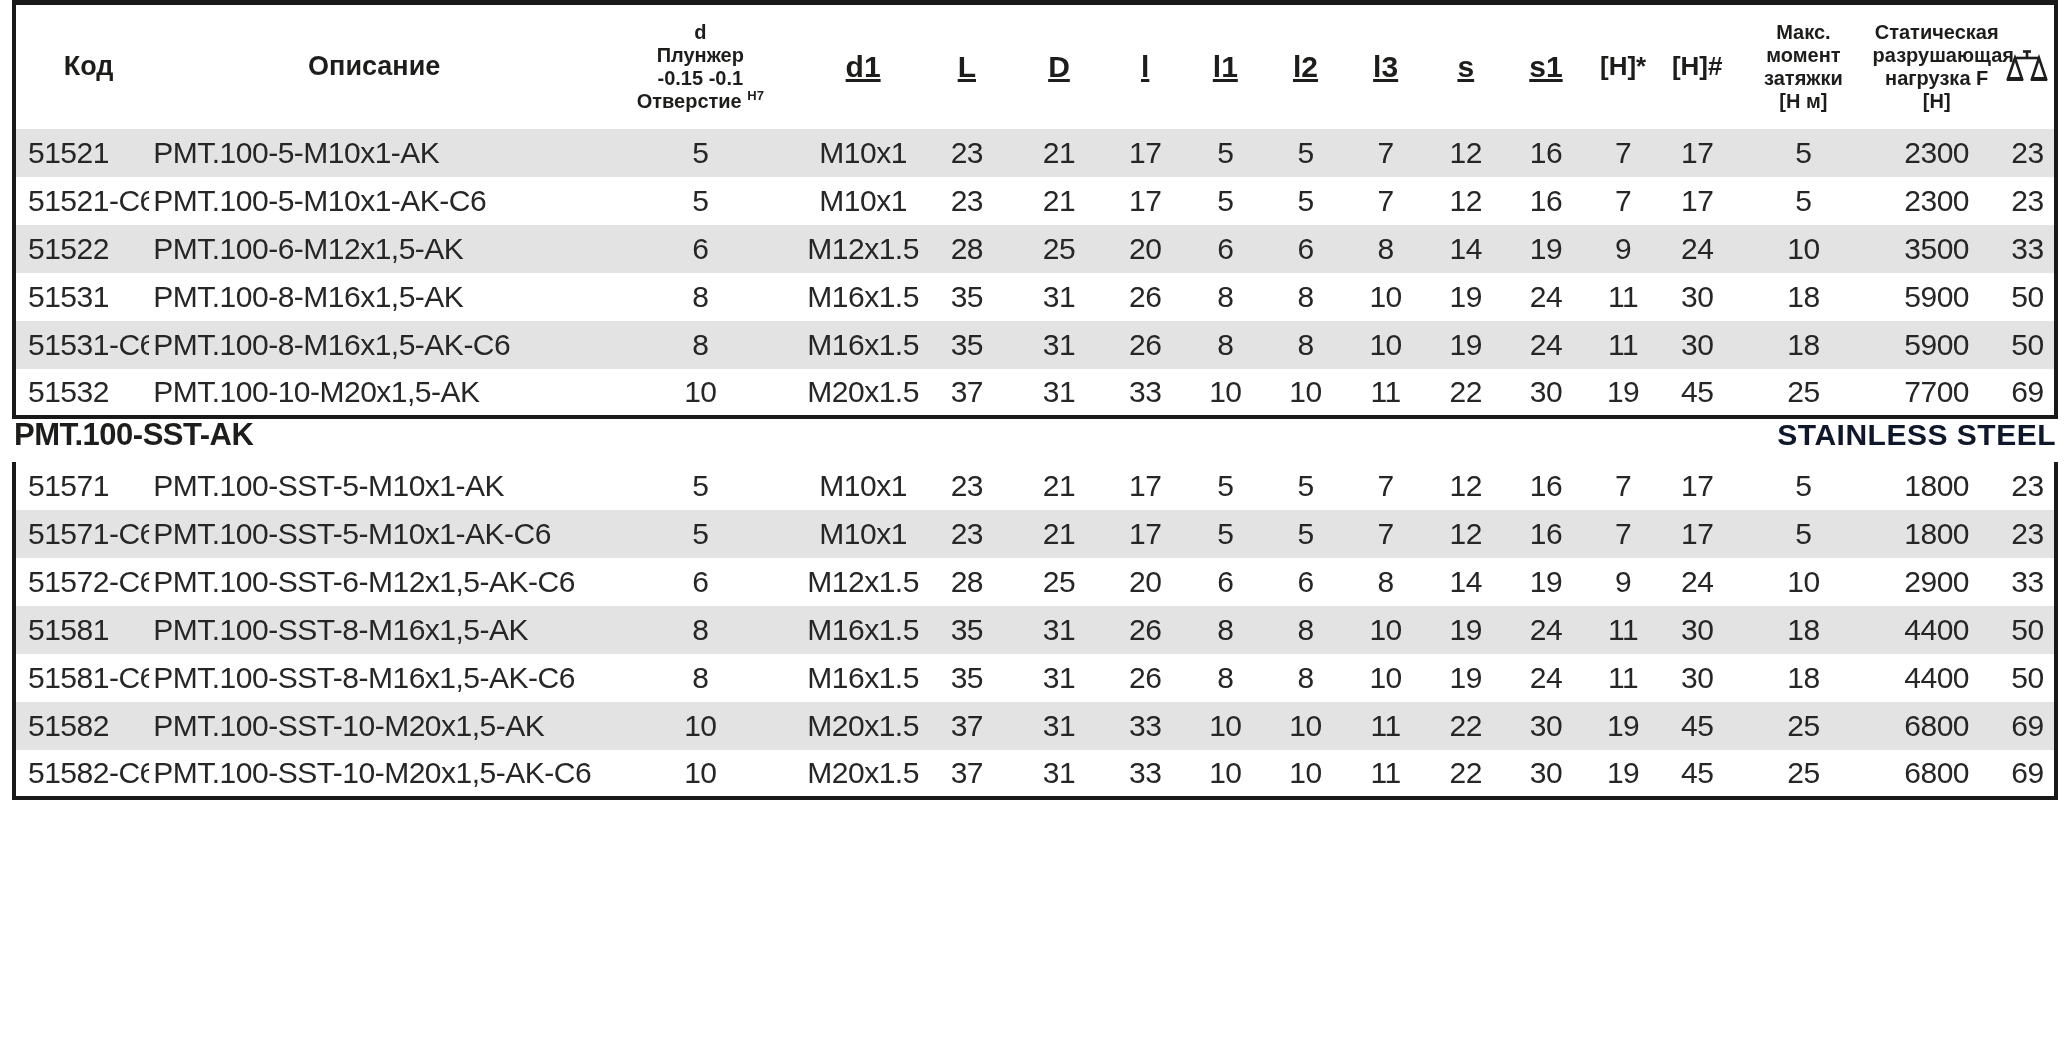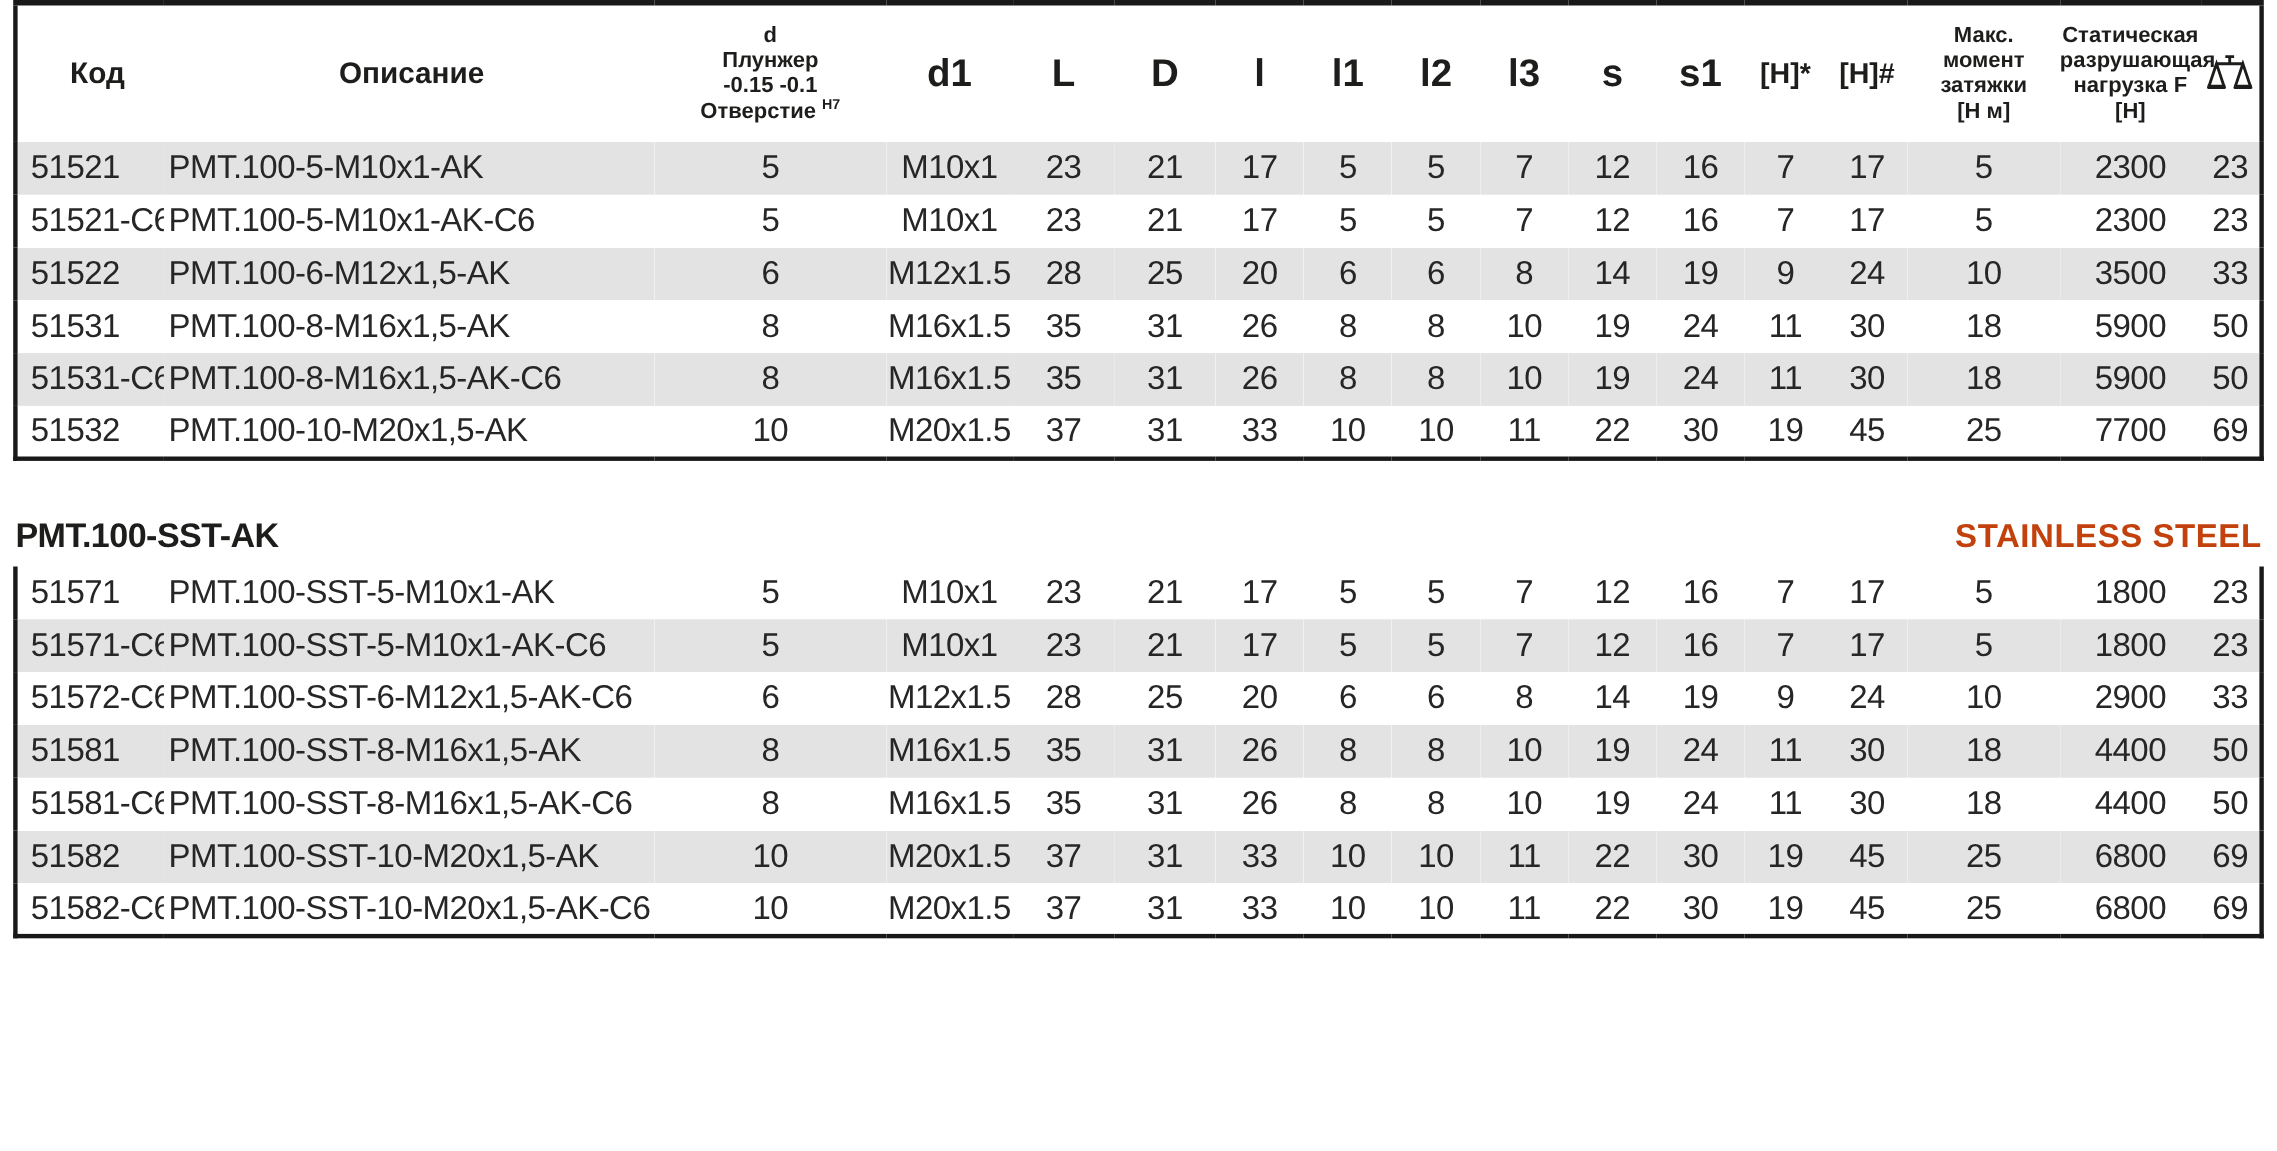--- a/index.html
+++ b/index.html
@@ -10,38 +10,38 @@
     -webkit-font-smoothing:antialiased;
   }
   .page { position:relative; padding:0 12px; box-sizing:border-box; }
 
   .section-title {
     font-size:31px; font-weight:700; letter-spacing:-0.5px;
     line-height:1; margin:5px 0 6px 2px;
   }
   .title-row {
     display:flex; justify-content:space-between; align-items:baseline;
-    margin-top:52px; margin-bottom:12px;
+    margin-bottom:12px;
   }
   .title-row .section-title { margin:0 0 0 2px; }
   .stainless {
     font-size:30px; font-weight:700; letter-spacing:0.5px; line-height:1;
     margin-right:2px;
   }
 
   table { border-collapse:collapse; table-layout:fixed; width:2046px; }
   .t1 { border:4px solid #191919; border-top-width:5px; }
   .t2 { border:4px solid #191919; border-top:none; }
 
   thead tr { height:126px; }
   th { vertical-align:middle; padding:0; font-weight:700; text-align:center; }
   th.left { text-align:center; }
   th.th-kod { font-size:27px; padding-left:12px; }
   th.th-desc { font-size:27px; padding-left:4px; }
-  th.th-letter { font-size:35px; }
+  th.th-letter { font-size:30px;text-decoration:underline; }
   th.th-bracket { font-size:26px; }
   .hline { font-size:20px; line-height:1.14; font-weight:700; }
   .hsmall { font-size:20px; }
   .hsup { font-size:13px; vertical-align:super; line-height:0; font-weight:700; }
 
   tbody tr { height:48px; }
   td {
     padding:0; text-align:center; white-space:nowrap; overflow:hidden;
     font-size:30px; font-weight:400; color:#262626; letter-spacing:-0.5px;
     vertical-align:middle;
@@ -241,21 +241,21 @@
           <td>45</td>
           <td>25</td>
           <td>7700</td>
           <td>69</td>
         </tr>
       </tbody>
   </table>
 
   <div class="title-row">
     <div class="section-title">PMT.100-SST-AK</div>
-    <div class="stainless" style="color: #c2410c;">STAINLESS STEEL</div>
+    <div class="stainless" style="color: #0f172a;">STAINLESS STEEL</div>
   </div>
 
   <table class="t2">
     <colgroup>
       <col style="width:135px">
         <col style="width:445px">
         <col style="width:210px">
         <col style="width:115px">
       <col style="width:92px">
         <col style="width:92px">

